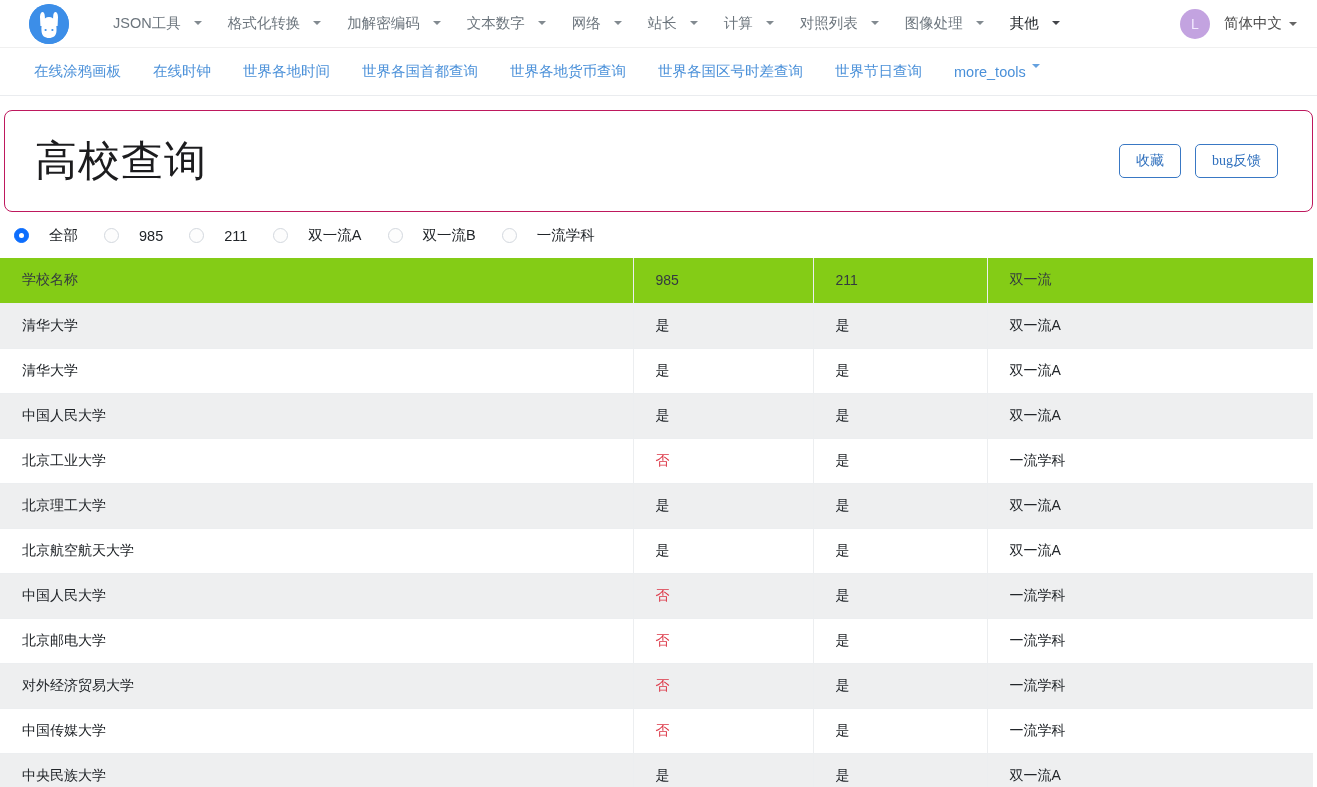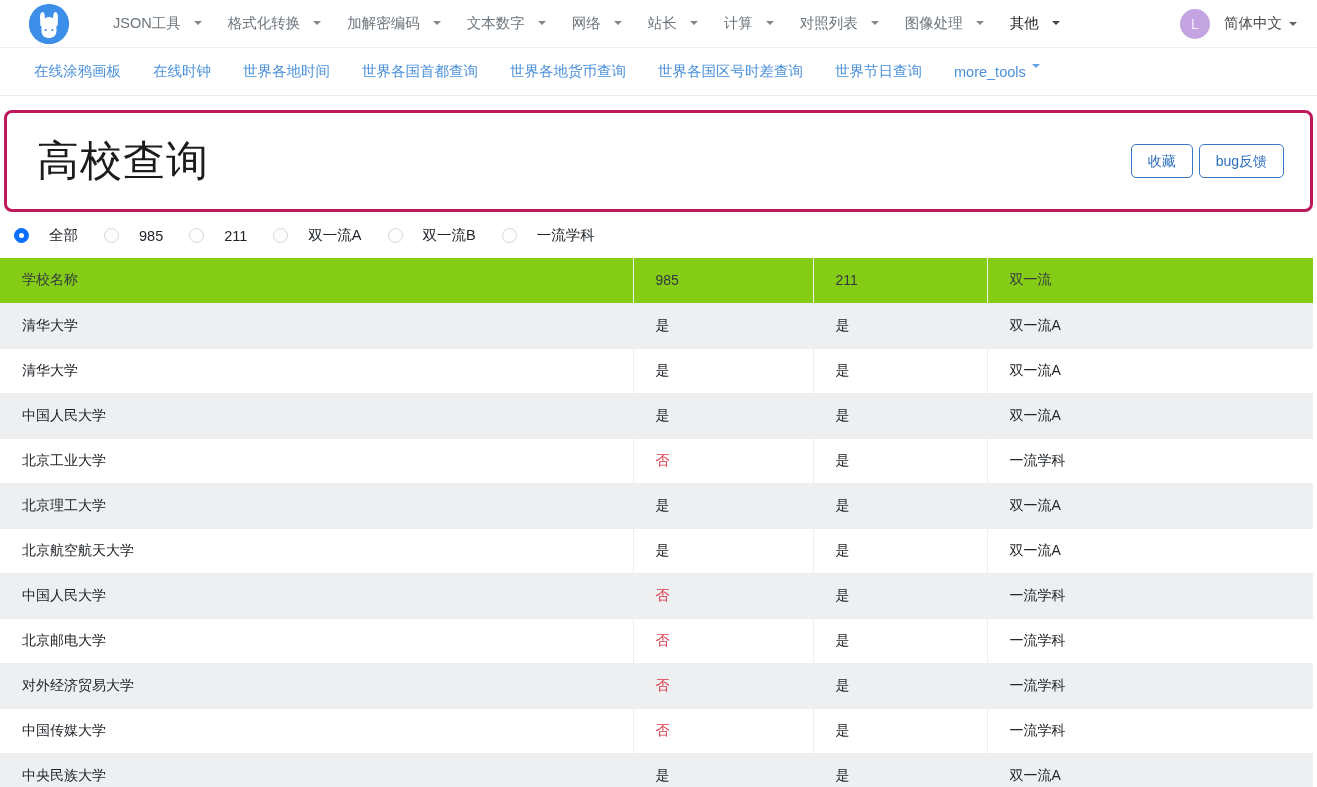--- a/index.html
+++ b/index.html
@@ -102,40 +102,40 @@
   }
   .subnav-item:first-child { padding-left: 8px; }
 
   
   .page {
     background: #ffffff;
     padding: 0;
   }
   .title-card {
     margin: 14px 4px 0 4px;
-    border: 3px solid #be185d;
+    border: 1px solid #be185d;
     border-radius: 8px;
     background: #ffffff;
     height: 102px;
     display: flex;
     align-items: center;
-    padding: 0 26px 0 30px;
+    padding: 0 34px 0 30px;
     position: relative;
   }
   .page-title {
     font-size: 42px;
     font-weight: 400;
     color: #1c1c1e;
     letter-spacing: 1px;
     line-height: 1;
     margin: 0;
   }
   .title-actions {
     margin-left: auto;
-    display: flex; gap: 6px;
+    display: flex; gap: 14px; font-family: Liberation Serif, serif;
   }
   .btn-outline {
     border: 1px solid #3978c4;
     color: #2e6fbd;
     background: #ffffff;
     border-radius: 5px;
     font-size: 14px;
     padding: 7px 16px;
     cursor: pointer;
     line-height: 1.3;

